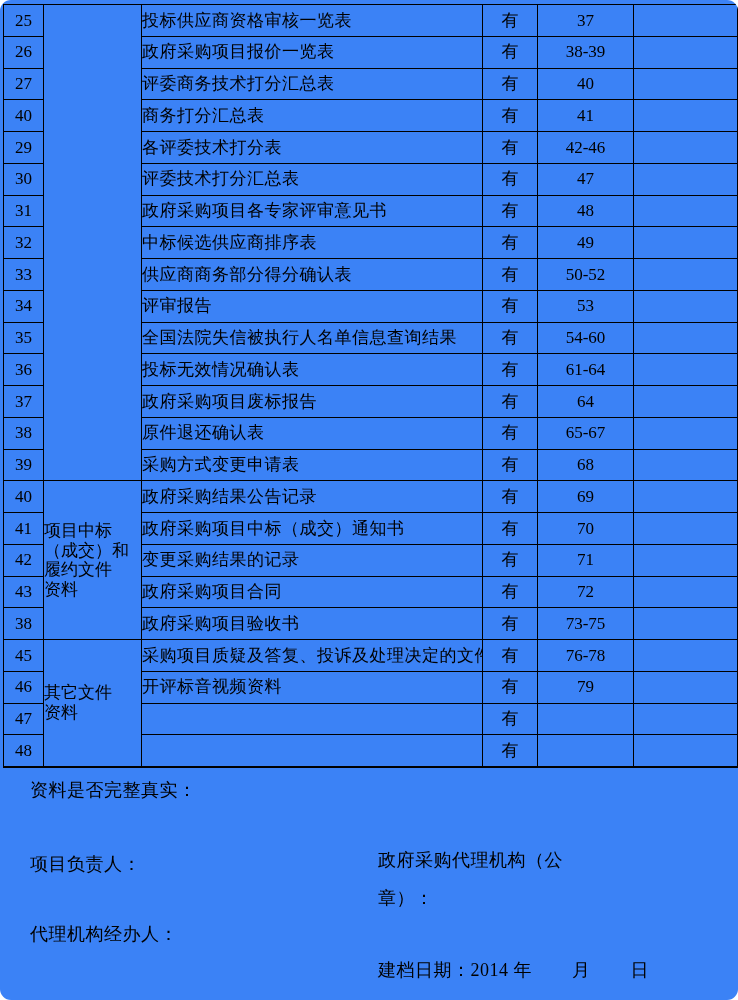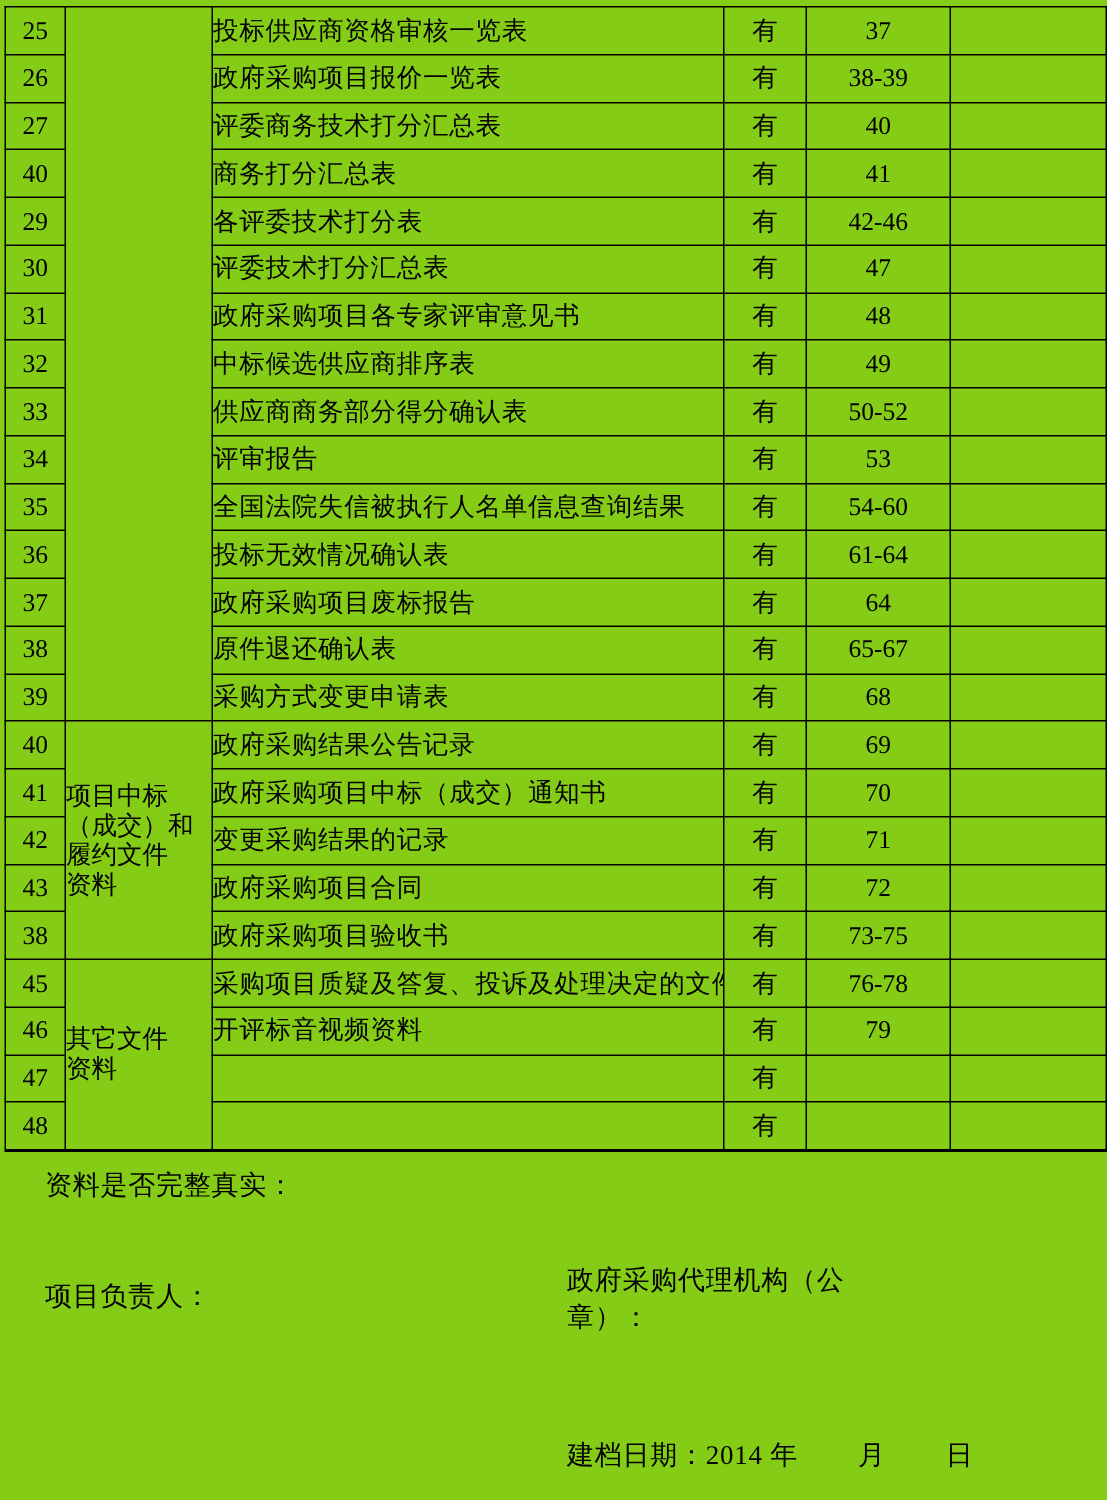--- a/index.html
+++ b/index.html
@@ -4,24 +4,25 @@
 <style>
   html, body {
     margin: 0;
     padding: 0;
     background: #ffffff;
   }
   .page {
     position: relative;
     width: 738px;
     height: 1000px;
-    background: #84cc16;
+    background: #3b82f6;
     color: #000000;
     font-family: "Liberation Serif", "DejaVu Serif", serif;
     overflow: hidden;
+    border-radius: 11px;
   }
   table.archive {
     position: absolute;
     left: 3px;
     top: 4px;
     width: 734px;
     border-collapse: collapse;
     table-layout: fixed;
     border: 1px solid #000000;
     border-bottom: 2px solid #000000;
@@ -58,21 +59,21 @@
 
   .footer-text {
     position: absolute;
     font-size: 18px;
     letter-spacing: 0.5px;
     white-space: pre;
     color: #000000;
   }
   .agency-seal {
     white-space: pre-line;
-    line-height: 25px;
+    line-height: 38px;
   }
 </style>
 </head>
 <body>
 
 <div class="page">
 
   <table class="archive">
     <colgroup>
       <col style="width:40px">
@@ -261,16 +262,17 @@
       </tbody>
   </table>
 
   <div class="footer-text" style="left:30px; top:778px;">资料是否完整真实：</div>
 
   <div class="footer-text" style="left:30px; top:852px;">项目负责人：</div>
 
   <div class="footer-text agency-seal" style="left:378px; top:841px;">政府采购代理机构（公
 章）：</div>
 
+  <div class="footer-text" style="left:30px; top:922px;">代理机构经办人：</div>
 
   <div class="footer-text" style="left:378px; top:958px;">建档日期：2014 年        月        日</div>
 
 </div>
 
 </body></html>

